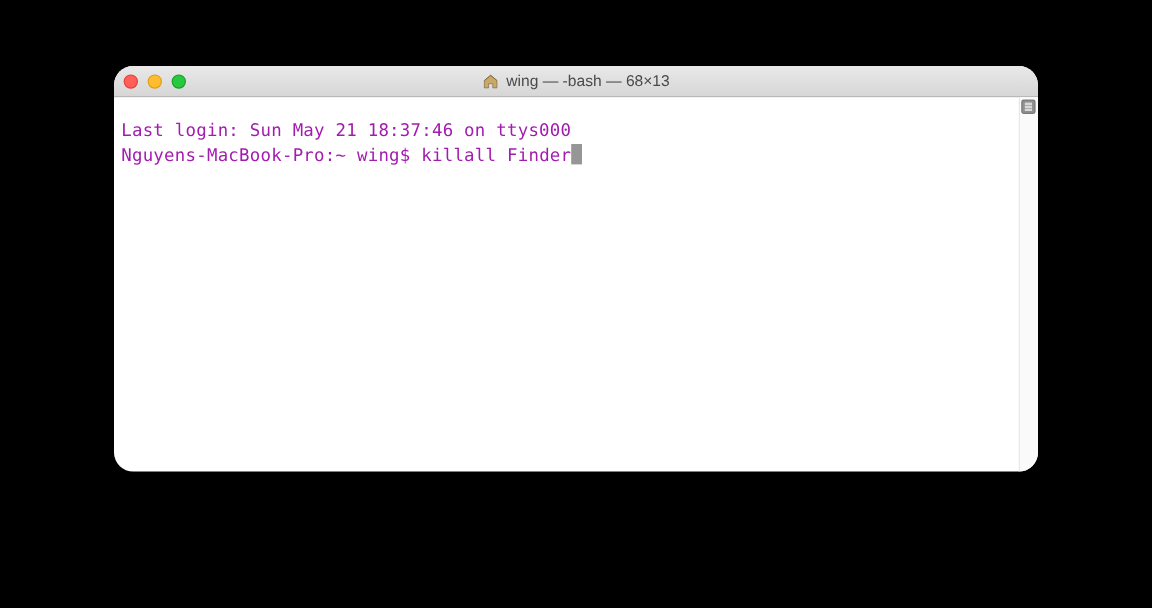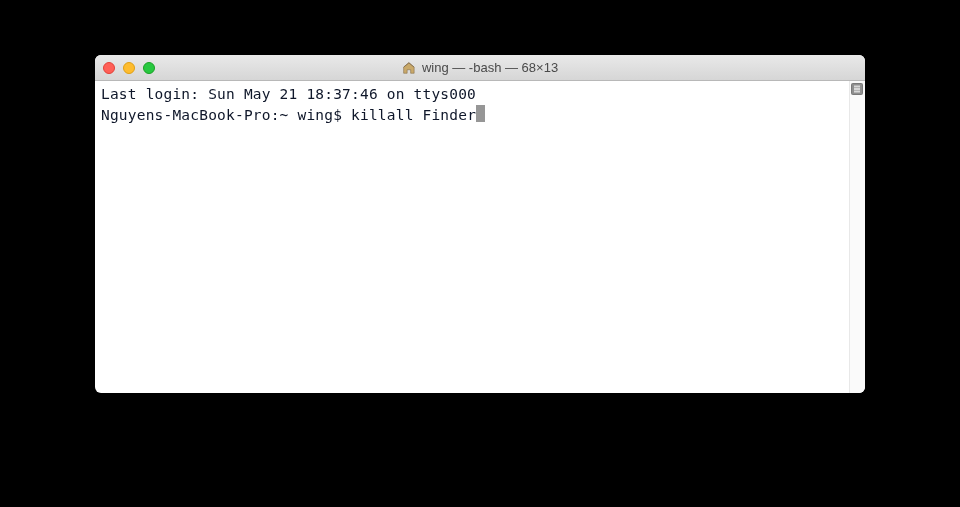--- a/index.html
+++ b/index.html
@@ -14,21 +14,21 @@
       display: flex;
       align-items: flex-start;
       justify-content: center;
       padding-top: 55px;
       font-family: -apple-system, BlinkMacSystemFont, "Helvetica Neue", sans-serif;
     }
     .window {
       width: 770px;
       height: 338px;
       background: #fff;
-      border-radius: 6px;
+      border-radius: 16px;
       box-shadow: 0 20px 60px rgba(0,0,0,0.5), 0 0 0 1px rgba(0,0,0,0.1);
       overflow: hidden;
       display: flex;
       flex-direction: column;
     }
     .titlebar {
       height: 26px;
       background: linear-gradient(to bottom, #e9e9e9, #d6d6d6);
       border-bottom: 1px solid #b8b8b8;
       display: flex;
@@ -66,25 +66,25 @@
       align-items: center;
       justify-content: center;
     }
     .content {
       flex: 1;
       display: flex;
       position: relative;
     }
     .terminal {
       flex: 1;
-      padding: 4px 6px;
+      padding: 19px 6px;
       font-family: "Menlo", "Monaco", "Consolas", monospace;
       font-size: 14.5px;
       line-height: 1.35;
-      color: #0f172a;
+      color: #a21caf;
       white-space: pre;
       letter-spacing: 0.2px;
     }
     .prompt-line {
       display: inline;
     }
     .cursor {
       display: inline-block;
       width: 9px;
       height: 17px;

